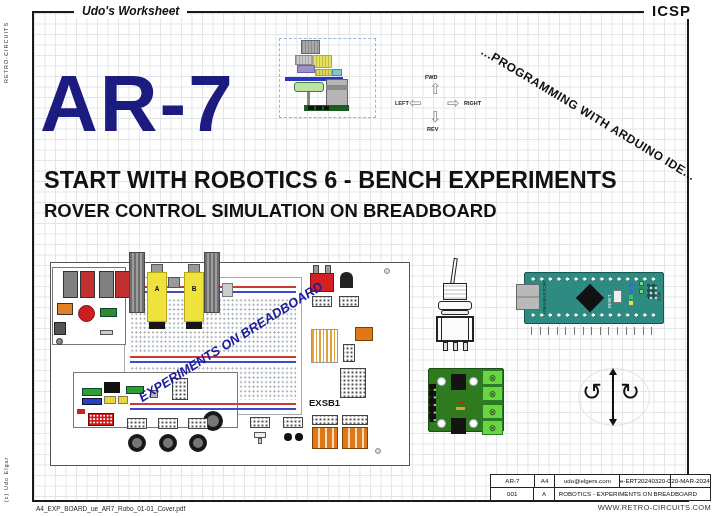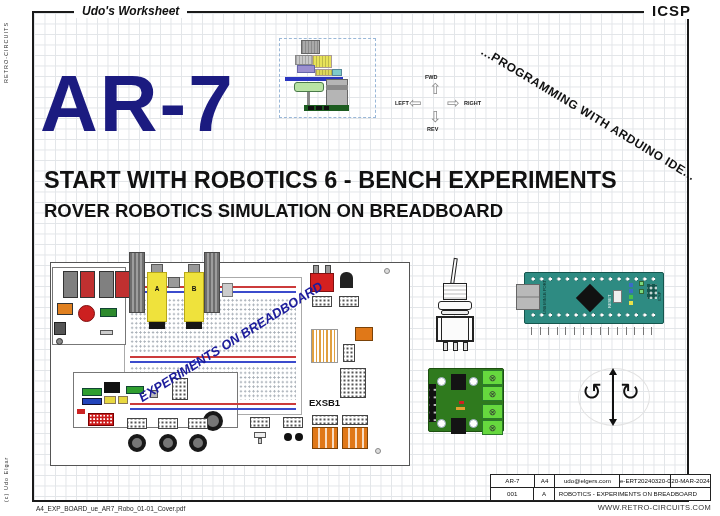--- a/index.html
+++ b/index.html
@@ -91,21 +91,21 @@
 <div class="abs" id="frame"></div>
 
 <div class="abs onborder" style="left:50px;top:4px;font-size:12px;font-weight:bold;font-style:italic;">Udo's Worksheet</div>
 <div class="abs onborder" style="left:620px;top:2px;font-size:15px;font-weight:bold;letter-spacing:1px;">ICSP</div>
 
 <div class="abs vlabel" style="left:3px;top:13px;height:70px;">RETRO-CIRCUITS</div>
 <div class="abs vlabel" style="left:3px;top:440px;height:62px;">(c) Udo Elgar</div>
 
 <div class="abs" id="ar7" style="color:#1b1b80;">AR-7</div>
 <div class="abs" id="headline">START WITH ROBOTICS 6 - BENCH EXPERIMENTS</div>
-<div class="abs" id="subhead">ROVER ROBOTICS SIMULATION ON BREADBOARD</div>
+<div class="abs" id="subhead">ROVER CONTROL SIMULATION ON BREADBOARD</div>
 
 <div class="abs" id="progbanner">...PROGRAMMING WITH ARDUINO IDE...</div>
 
 <div class="abs" id="stackbox">
   <div class="abs stripes" style="left:21px;top:1px;width:19px;height:14px;background-color:#a9a9a9;border:1px solid #666;"></div>
   <div class="abs stripes" style="left:15px;top:16px;width:29px;height:10px;background-color:#c9c9c9;border:1px solid #888;"></div>
   <div class="abs stripes" style="left:32px;top:16px;width:20px;height:13px;background-color:#e8e25a;border:1px solid #a99;"></div>
   <div class="abs" style="left:17px;top:26px;width:18px;height:8px;background:#9b8fd0;border:1px solid #66a;"></div>
   <div class="abs stripes" style="left:35px;top:30px;width:22px;height:7px;background-color:#ddd75a;border:1px solid #a99;"></div>
   <div class="abs" style="left:52px;top:30px;width:10px;height:7px;background:#7ecaca;border:1px solid #589;"></div>

